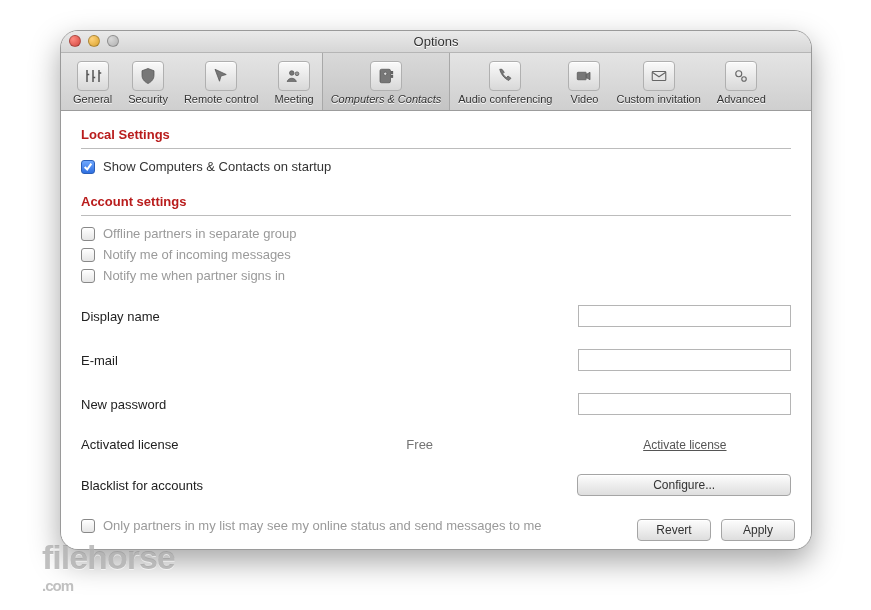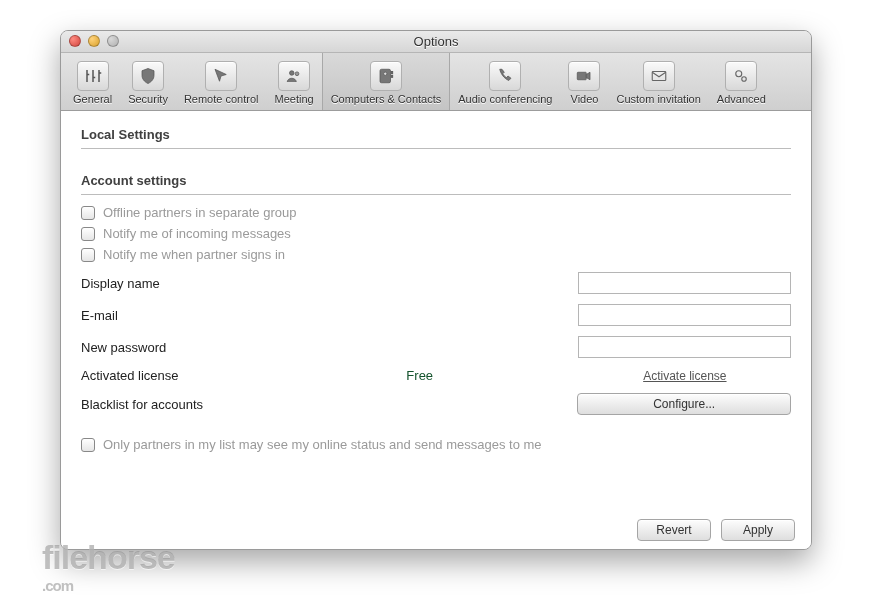--- a/index.html
+++ b/index.html
@@ -11,21 +11,21 @@
     width: 871px;
     height: 610px;
     position: relative;
   }
   .window {
     position: absolute;
     left: 60px; top: 30px;
     width: 752px;
     height: 520px;
     border: 1px solid #9a9a9a;
-    border-radius: 8px;
+    border-radius: 18px;
     background: #ededed;
     box-shadow: 0 12px 30px rgba(0,0,0,0.35);
     overflow: hidden;
   }
   .titlebar {
     height: 22px;
     background: linear-gradient(#eaeaea, #d6d6d6);
     border-bottom: 1px solid #b5b5b5;
     position: relative;
     display: flex;
@@ -60,20 +60,21 @@
     display: flex; flex-direction: column; align-items: center; justify-content: center;
     padding: 2px 8px 0 8px;
     cursor: default;
     color: #333;
     text-shadow: 0 1px 0 #fff;
   }
   .tbitem.selected {
     background: linear-gradient(#d9d9d9, #c4c4c4);
     border-left: 1px solid #a8a8a8;
     border-right: 1px solid #a8a8a8;
+    font-style: italic;
   }
   .tbicon {
     width: 32px; height: 30px;
     display:flex; align-items:center; justify-content:center;
     border: 1px solid #b0b0b0;
     border-radius: 4px;
     background: linear-gradient(#fafafa,#d8d8d8);
     box-shadow: inset 0 1px 0 #fff;
     margin-bottom: 2px;
   }
@@ -83,21 +84,21 @@
     background: #fff;
     height: calc(100% - 80px);
     padding: 16px 20px;
     overflow: auto;
     color: #333;
   }
   .section-title {
     font-weight: bold;
     font-size: 13px;
     margin-bottom: 6px;
-    color: #404040;
+    color: #b91c1c;
   }
   .hr {
     height: 1px; background: #bcbcbc; margin-bottom: 10px;
   }
   .row { display: flex; align-items: center; margin-bottom: 6px; }
   .checkbox {
     width: 14px; height: 14px;
     border: 1px solid #888;
     border-radius: 3px;
     background: linear-gradient(#fff,#e6e6e6);
@@ -106,25 +107,25 @@
     flex-shrink: 0;
   }
   .checkbox.checked {
     background: linear-gradient(#6fa8ff,#2f6fe0);
     border-color: #2b5fb8;
   }
   .checkbox.checked svg { width: 10px; height: 10px; stroke:#fff; stroke-width:2.5; fill:none; }
   .disabled { color: #9a9a9a; }
   .formrow {
     display: flex; align-items: center;
-    margin-top: 10px;
+    margin-top: 22px;
     gap: 48px;
   }
   .formrow .label { width: 290px; color: #222; }
-  .formrow .midval { width: 130px; color:#14532d; }
+  .formrow .midval { width: 130px; color:#737373; }
   input.text {
     width: 222px; height: 22px;
     border: 1px solid #b5b5b5;
     border-radius: 0;
     background: #fff;
     padding: 0 4px;
     font-size: 12px;
   }
   .linkish {
     color: #555; text-decoration: underline; font-size: 12px;
@@ -254,20 +255,28 @@
           </svg>
       </div>
       <span class="lbl">Advanced</span>
     </div>
   </div>
 
   <div class="content">
 
     <div class="section-title">Local Settings</div>
     <div class="hr"></div>
+    <div class="row">
+      <div class="checkbox checked">
+        <svg viewBox="0 0 12 12">
+            <path d="M2 6l3 3 5-7"></path>
+          </svg>
+      </div>
+      <span>Show Computers &amp; Contacts on startup</span>
+    </div>
 
     <div style="height:14px"></div>
 
     <div class="section-title">Account settings</div>
     <div class="hr"></div>
     <div class="row disabled">
       <div class="checkbox"></div>
       <span>Offline partners in separate group</span>
     </div>
     <div class="row disabled">

